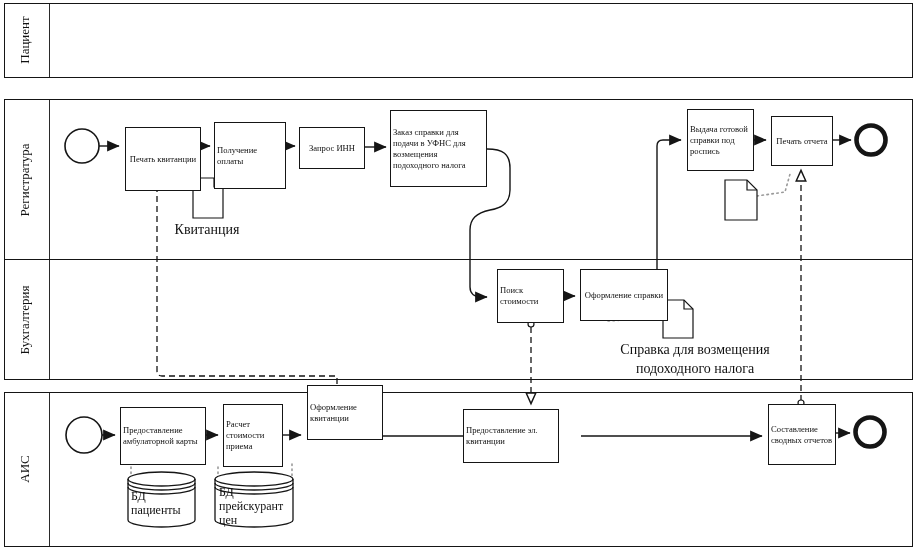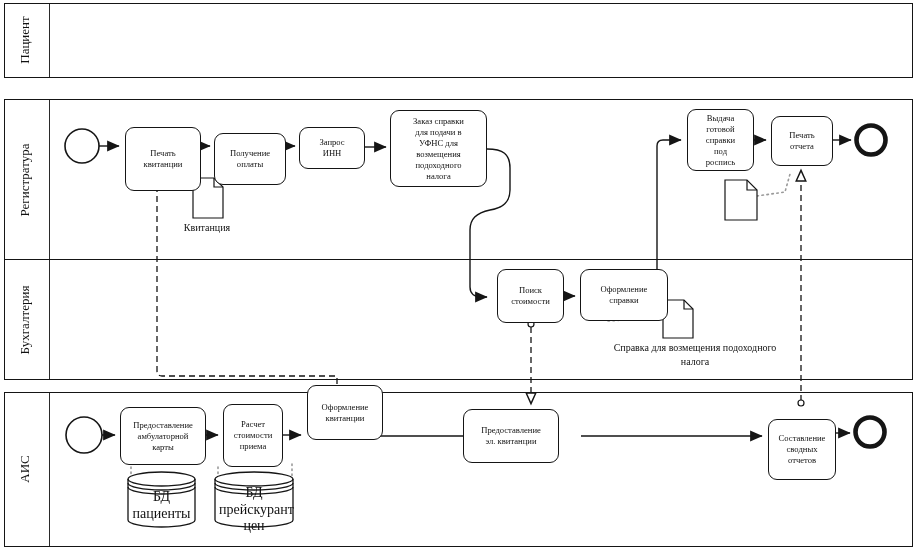--- a/index.html
+++ b/index.html
@@ -8,26 +8,26 @@
     font-family:"Liberation Serif","DejaVu Serif",serif;color:#111;
   }
   .pool{position:absolute;border:1.6px solid #151515;background:#fff;box-sizing:border-box;}
   .label-sep{position:absolute;top:0;bottom:0;left:44px;border-left:1.5px solid #2a2a2a;}
   .lane-sep{position:absolute;left:0;right:0;height:0;border-top:1.6px solid #151515;}
   .lane-label{
     position:absolute;width:140px;height:18px;line-height:18px;text-align:center;
     font-size:13px;transform:rotate(-90deg);white-space:nowrap;
   }
   .task{
-    position:absolute;border:1.4px solid #151515;border-radius:9px;background:#fff;
-    display:flex;align-items:center;justify-content:center;text-align:center;
-    font-size:8.6px;line-height:1.28;padding:18px;box-sizing:border-box;
+    position:absolute;border:1.4px solid #151515;border-radius:0;background:#fff;
+    display:flex;align-items:center;justify-content:center;text-align:left;
+    font-size:8.6px;line-height:1.28;padding:2px;box-sizing:border-box;
   }
-  .shape-label{position:absolute;text-align:center;font-size:10px;line-height:1.35;}
-  .ds-label{position:absolute;text-align:center;font-size:14px;line-height:1.18;}
+  .shape-label{position:absolute;text-align:center;font-size:14px;line-height:1.35;}
+  .ds-label{position:absolute;font-size:12px;line-height:1.18;}
   svg{position:absolute;left:0;top:0;}
 </style>
 </head>
 <body>
 
 <div id="canvas">
 
   <div class="pool" style="left:4px;top:3px;width:909px;height:75px;">
     <div class="label-sep"></div>
   </div>
@@ -107,34 +107,34 @@
 
     <g stroke="#151515" stroke-width="1.3" fill="#ffffff">
       <path d="M128,479 A33.5,7 0 0 1 195,479 L195,520 A33.5,7 0 0 1 128,520 L128,479 Z"></path>
       <path d="M128,479 A33.5,7 0 0 0 195,479 M128,483 A33.5,7 0 0 0 195,483 M128,487 A33.5,7 0 0 0 195,487" fill="none"></path>
       <path d="M215,479 A39,7 0 0 1 293,479 L293,520 A39,7 0 0 1 215,520 L215,479 Z"></path>
       <path d="M215,479 A39,7 0 0 0 293,479 M215,483 A39,7 0 0 0 293,483 M215,487 A39,7 0 0 0 293,487" fill="none"></path>
     </g>
   </svg>
 
   <div class="task" style="left:125px;top:127px;width:76px;height:64px;">Печать квитанции</div>
-  <div class="task" style="left:214px;top:133px;width:72px;height:52px;">Получение оплаты</div>
+  <div class="task" style="left:214px;top:122px;width:72px;height:67px;">Получение оплаты</div>
   <div class="task" style="left:299px;top:127px;width:66px;height:42px;">Запрос ИНН</div>
   <div class="task" style="left:390px;top:110px;width:97px;height:77px;">Заказ справки для подачи в УФНС для возмещения подоходного налога</div>
   <div class="task" style="left:771px;top:116px;width:62px;height:50px;">Печать отчета</div>
   <div class="task" style="left:687px;top:109px;width:67px;height:62px;">Выдача готовой справки под роспись</div>
 
   <div class="task" style="left:497px;top:269px;width:67px;height:54px;">Поиск стоимости</div>
   <div class="task" style="left:580px;top:269px;width:88px;height:52px;">Оформление справки</div>
 
   <div class="task" style="left:120px;top:407px;width:86px;height:58px;">Предоставление амбулаторной карты</div>
   <div class="task" style="left:223px;top:404px;width:60px;height:63px;">Расчет стоимости приема</div>
   <div class="task" style="left:307px;top:385px;width:76px;height:55px;">Оформление квитанции</div>
   <div class="task" style="left:463px;top:409px;width:96px;height:54px;">Предоставление эл. квитанции</div>
-  <div class="task" style="left:768px;top:404px;width:68px;height:61px;margin-top:15px;">Составление сводных отчетов</div>
+  <div class="task" style="left:768px;top:404px;width:68px;height:61px;">Составление сводных отчетов</div>
 
   <div class="shape-label" style="left:170px;top:221px;width:74px;">Квитанция</div>
   <div class="shape-label" style="left:605px;top:341px;width:180px;">Справка для возмещения подоходного налога</div>
 
   <div class="ds-label" style="left:131px;top:489px;width:61px;">БД пациенты</div>
   <div class="ds-label" style="left:219px;top:485px;width:70px;">БД прейскурант цен</div>
 
 </div>
 
 </body></html>

